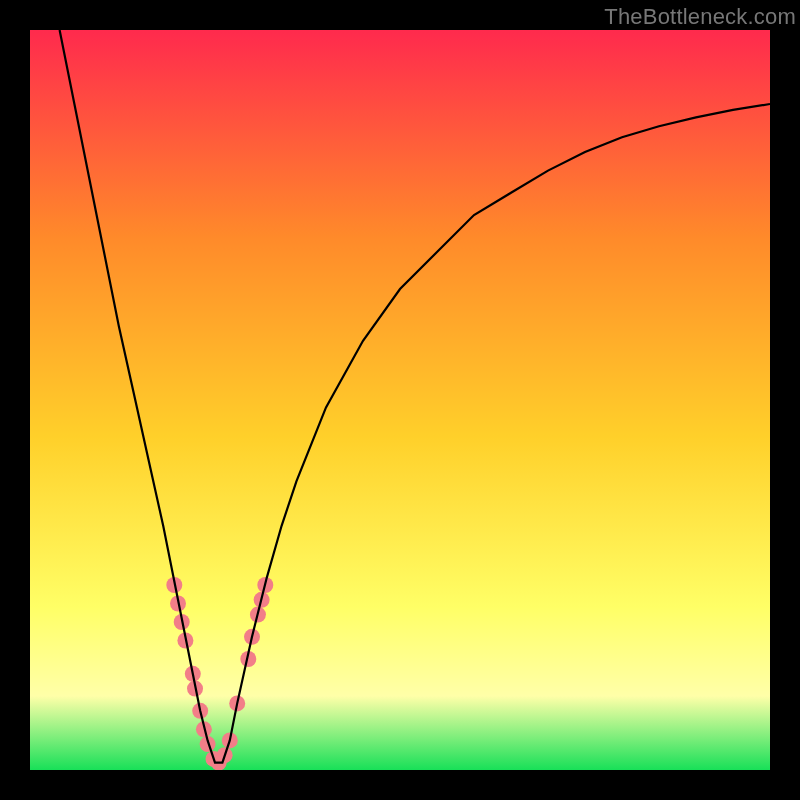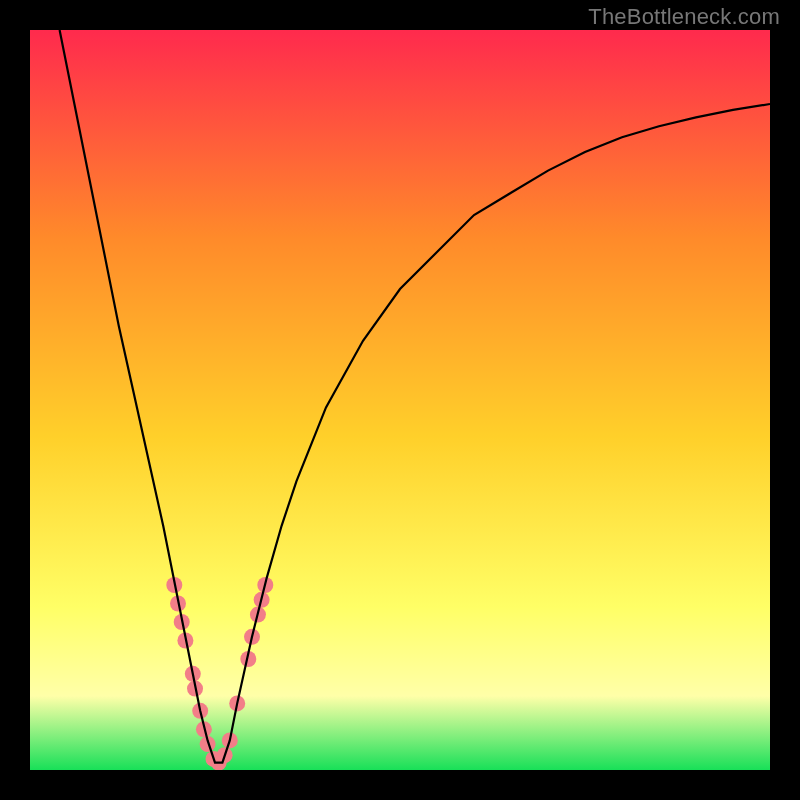--- a/index.html
+++ b/index.html
@@ -22,21 +22,21 @@
   .plot-area {
     position: absolute;
     left: 30px;
     top: 30px;
     width: 740px;
     height: 740px;
   }
   .watermark {
     position: absolute;
     top: 4px;
-    right: 20px;
+    right: 4px;
     color: #777;
     font-size: 22px;
     font-weight: 500;
     letter-spacing: 0.2px;
     user-select: none;
   }
   svg { display: block; }
 </style>
 </head>
 <body>

